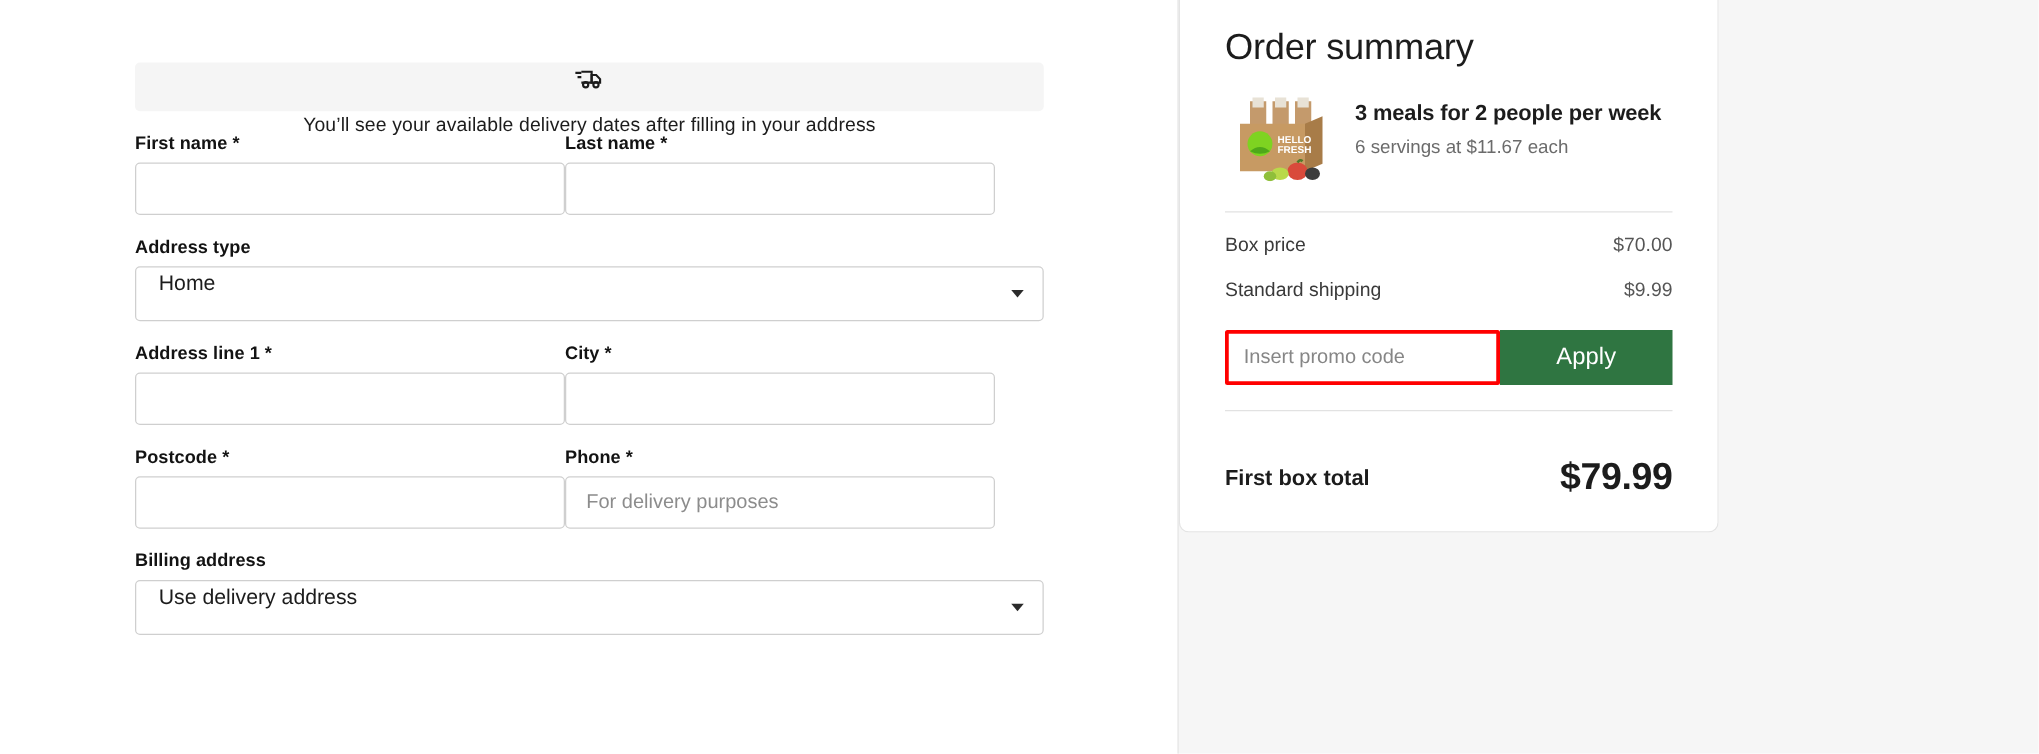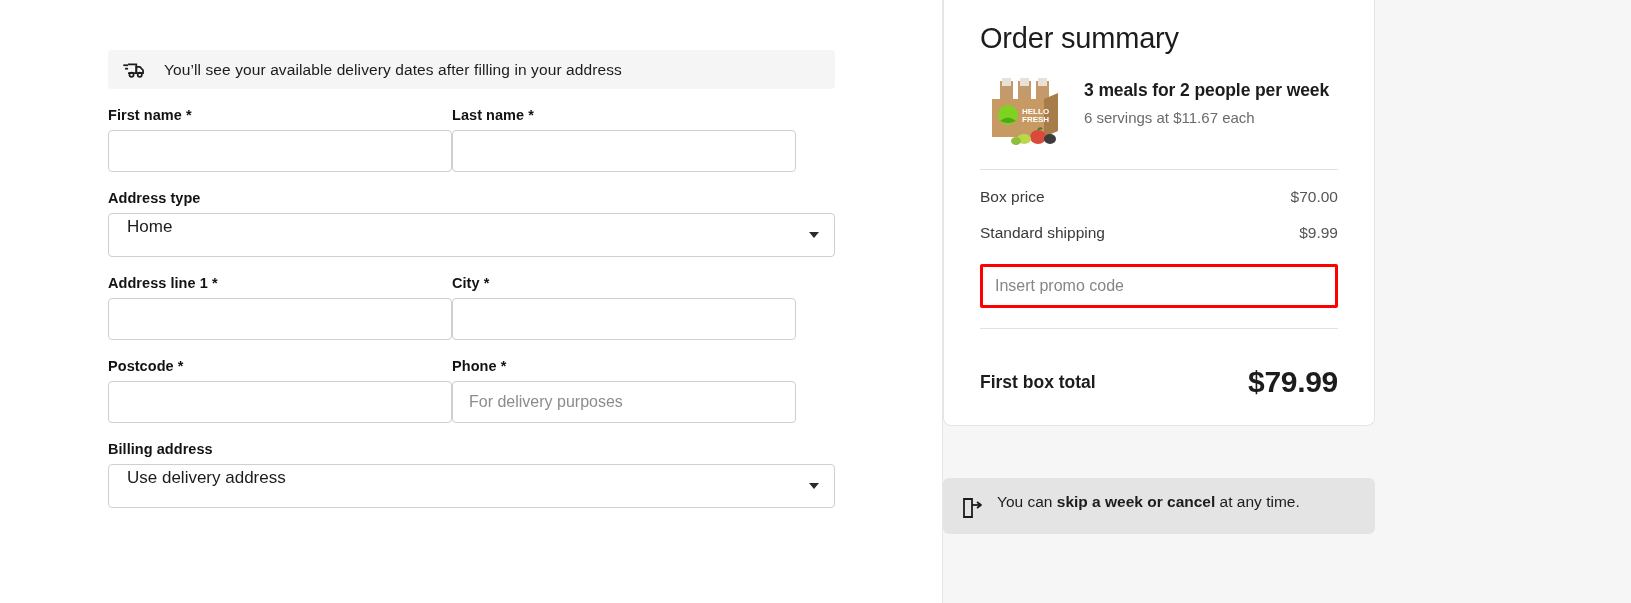--- a/index.html
+++ b/index.html
@@ -51,20 +51,21 @@
   
   .delivery-note {
     margin-top: 50px;
     height: 39px;
     background: #f5f5f5;
     border-radius: 4px;
     display: flex;
     align-items: center;
     padding: 0 14px;
     gap: 16px;
+    flex-direction: column;
   }
   .delivery-note .truck-ico {
     width: 26px;
     height: 22px;
     flex: 0 0 26px;
     display: block;
   }
   .delivery-note .note-text {
     font-size: 15.5px;
     color: #1c1c1c;
@@ -424,33 +425,26 @@
 
       <div class="price-row">
         <span>Standard shipping</span>
         <span class="amt">$9.99</span>
       </div>
 
       <div class="promo-row">
         <div class="promo-input-shell">
           <input class="promo-input" type="text" placeholder="Insert promo code" style="">
         </div>
+        <button class="apply-btn">Apply</button>
       </div>
 
       <div class="total-bar">
         <span class="total-label">First box total</span>
         <span class="total-amount">$79.99</span>
       </div>
 
     </div>
 
-    <div class="skip-note">
-      <svg class="door-ico" viewBox="0 0 22 24">
-        <path d="M3 3h8v18H3z" fill="none" stroke="#1c1c1c" stroke-width="1.8"></path>
-        <path d="M11 9h8" stroke="#1c1c1c" stroke-width="1.8" fill="none"></path>
-        <path d="M16 6l4 3-4 3" fill="none" stroke="#1c1c1c" stroke-width="1.8" stroke-linejoin="round"></path>
-      </svg>
-      <div class="skip-text"><span>You can </span><b>skip a week or cancel</b><span> at any time.</span></div>
-    </div>
 
   </div>
 
 </div>
 
 </body></html>

